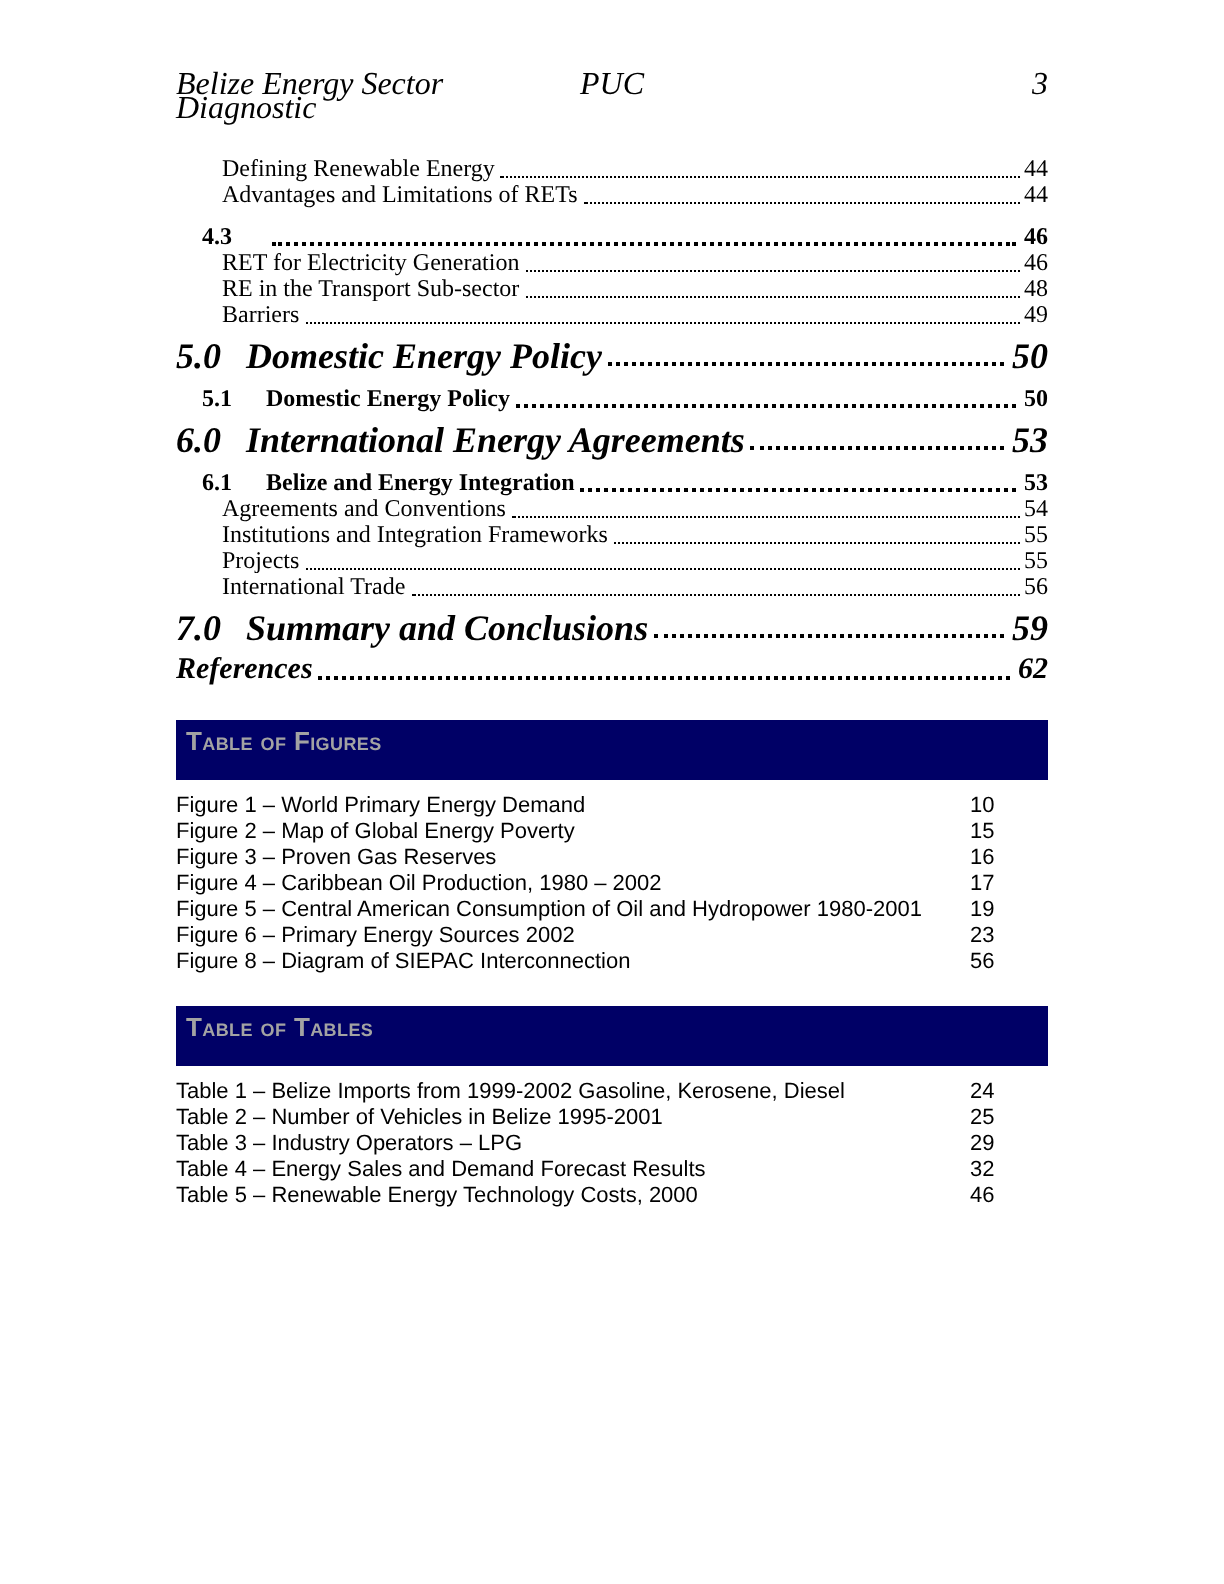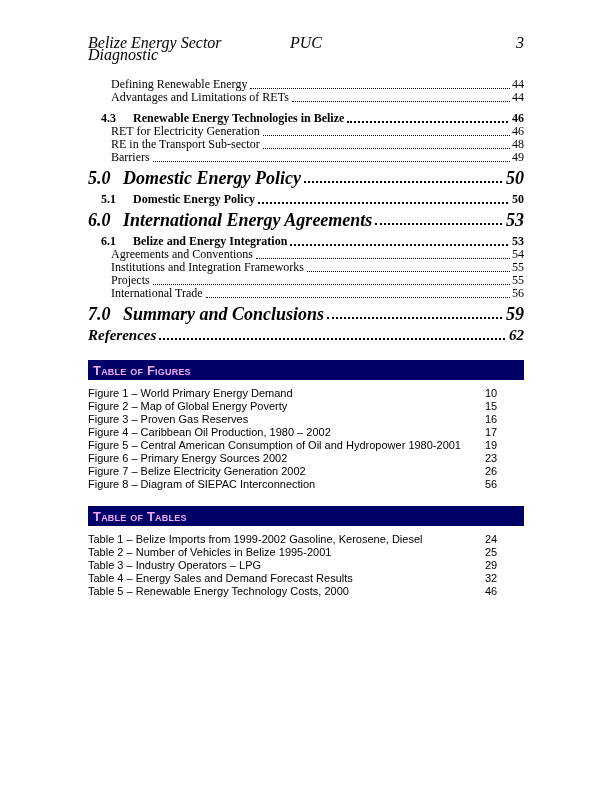--- a/index.html
+++ b/index.html
@@ -54,24 +54,24 @@
     border-bottom: 1.7px dotted #000;
     margin: 0 2px 2px 3px;
   }
   .toc-row.l1 .leader, .toc-row.l2 .leader, .toc-row.ref .leader {
     border-bottom-width: 2px;
     margin-right: 4px;
   }
   .toc-page { flex: 0 0 auto; text-align: right; }
   
   .section-bar {
-    height: 20px;
+    height: 30px;
     box-sizing: border-box;
     padding: 3px 0 0 5px;
-    color: #f0abfc;
+    color: #a3a3a3;
     font-family: "Liberation Sans", sans-serif;
     font-weight: bold;
     font-size: 13px;
     font-variant: small-caps;
     letter-spacing: 0.2px;
   }
   .bar-figures { margin-top: 18px; }
   .bar-tables  { margin-top: 15px; }
   
   .doc-list {
@@ -102,21 +102,20 @@
           <span class="leader"></span>
           <span class="toc-page">44</span>
         </div>
         <div class="toc-row sub">
           <span class="toc-label">Advantages and Limitations of RETs</span>
           <span class="leader"></span>
           <span class="toc-page">44</span>
         </div>
         <div class="toc-row l2">
           <span class="toc-num">4.3</span>
-          <span class="toc-label">Renewable Energy Technologies in Belize</span>
           <span class="leader"></span>
           <span class="toc-page">46</span>
         </div>
         <div class="toc-row sub">
           <span class="toc-label">RET for Electricity Generation</span>
           <span class="leader"></span>
           <span class="toc-page">46</span>
         </div>
         <div class="toc-row sub">
           <span class="toc-label">RE in the Transport Sub-sector</span>
@@ -207,24 +206,20 @@
         </div>
         <div class="list-row">
           <span class="list-label">Figure 5 – Central American Consumption of Oil and Hydropower 1980-2001</span>
           <span class="list-page">19</span>
         </div>
         <div class="list-row">
           <span class="list-label">Figure 6 – Primary Energy Sources 2002</span>
           <span class="list-page">23</span>
         </div>
         <div class="list-row">
-          <span class="list-label">Figure 7 – Belize Electricity Generation 2002</span>
-          <span class="list-page">26</span>
-        </div>
-        <div class="list-row">
           <span class="list-label">Figure 8 – Diagram of SIEPAC Interconnection</span>
           <span class="list-page">56</span>
         </div>
       </div>
 
     <div class="section-bar bar-tables" style="background: rgb(0, 0, 102);">
       <span>Table of Tables</span>
     </div>
     <div class="doc-list">
         <div class="list-row">

